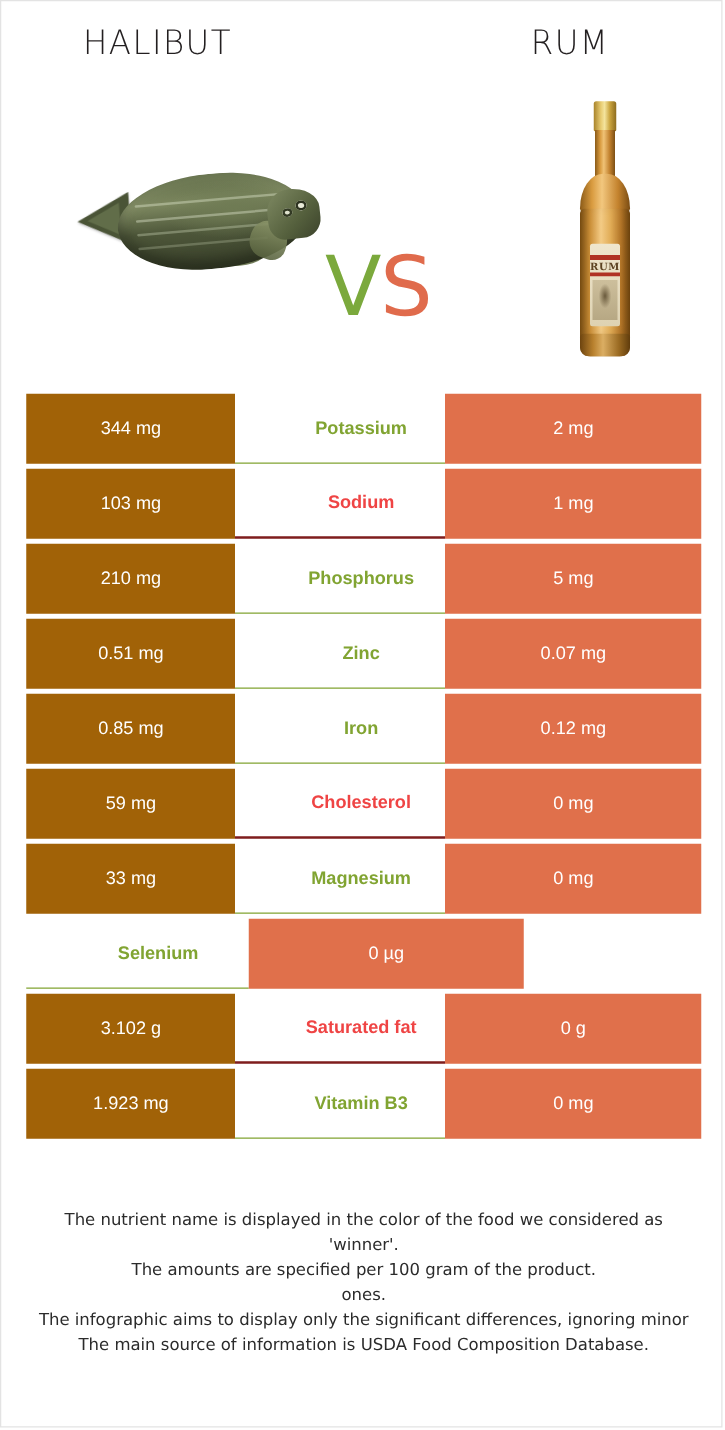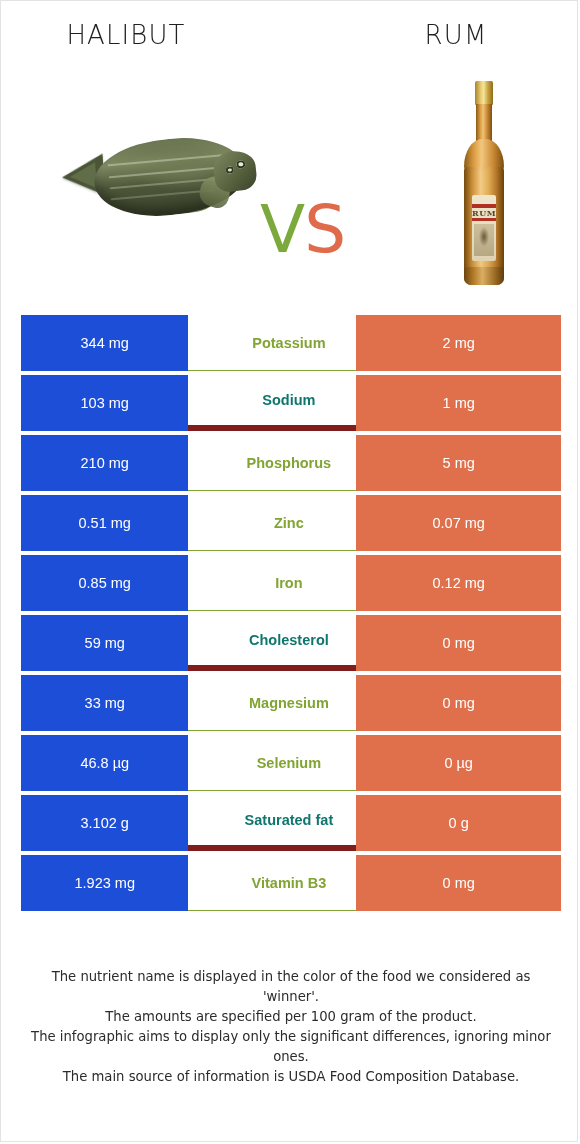--- a/index.html
+++ b/index.html
@@ -258,32 +258,32 @@
   .cell {
     height: 56px;
     display: flex;
     align-items: center;
     justify-content: center;
     font-size: 14.5px;
     box-sizing: border-box;
   }
   .cell.left {
     width: 180px;
-    background: #1d4ed8;
+    background: #a16207;
     color: #ffffff;
   }
   .cell.mid {
     width: 178px;
     background: #ffffff;
     font-weight: 700;
     font-size: 14.5px;
     padding-left: 33px;
   }
   .cell.mid.win-green  { border-bottom: 1px solid #81A432; color: #81A432; }
-  .cell.mid.win-orange { border-bottom: 6px solid #7f1d1d; color: #0f766e; }
+  .cell.mid.win-orange { border-bottom: 2px solid #7f1d1d; color: #ef4444; }
   .cell.right {
     width: 220px;
     background: #E0704B;
     color: #ffffff;
   }
 
   
   .footer {
     position: absolute;
     left: 24px; top: 966px;
@@ -375,38 +375,37 @@
         <div class="cell left">59 mg</div>
         <div class="cell mid win-orange">Cholesterol</div>
         <div class="cell right">0 mg</div>
       </div>
       <div class="row">
         <div class="cell left">33 mg</div>
         <div class="cell mid win-green">Magnesium</div>
         <div class="cell right">0 mg</div>
       </div>
       <div class="row">
-        <div class="cell left">46.8 µg</div>
         <div class="cell mid win-green">Selenium</div>
         <div class="cell right">0 µg</div>
       </div>
       <div class="row">
         <div class="cell left">3.102 g</div>
         <div class="cell mid win-orange">Saturated fat</div>
         <div class="cell right">0 g</div>
       </div>
       <div class="row">
         <div class="cell left">1.923 mg</div>
         <div class="cell mid win-green">Vitamin B3</div>
         <div class="cell right">0 mg</div>
       </div>
     </div>
 
   <div class="footer">
     <p>The nutrient name is displayed in the color of the food we considered as</p>
     <p>'winner'.</p>
     <p>The amounts are specified per 100 gram of the product.</p>
+    <p>ones.</p>
     <p>The infographic aims to display only the significant differences, ignoring minor</p>
-    <p>ones.</p>
     <p>The main source of information is USDA Food Composition Database.</p>
   </div>
 
 </div>
 
 </body></html>

